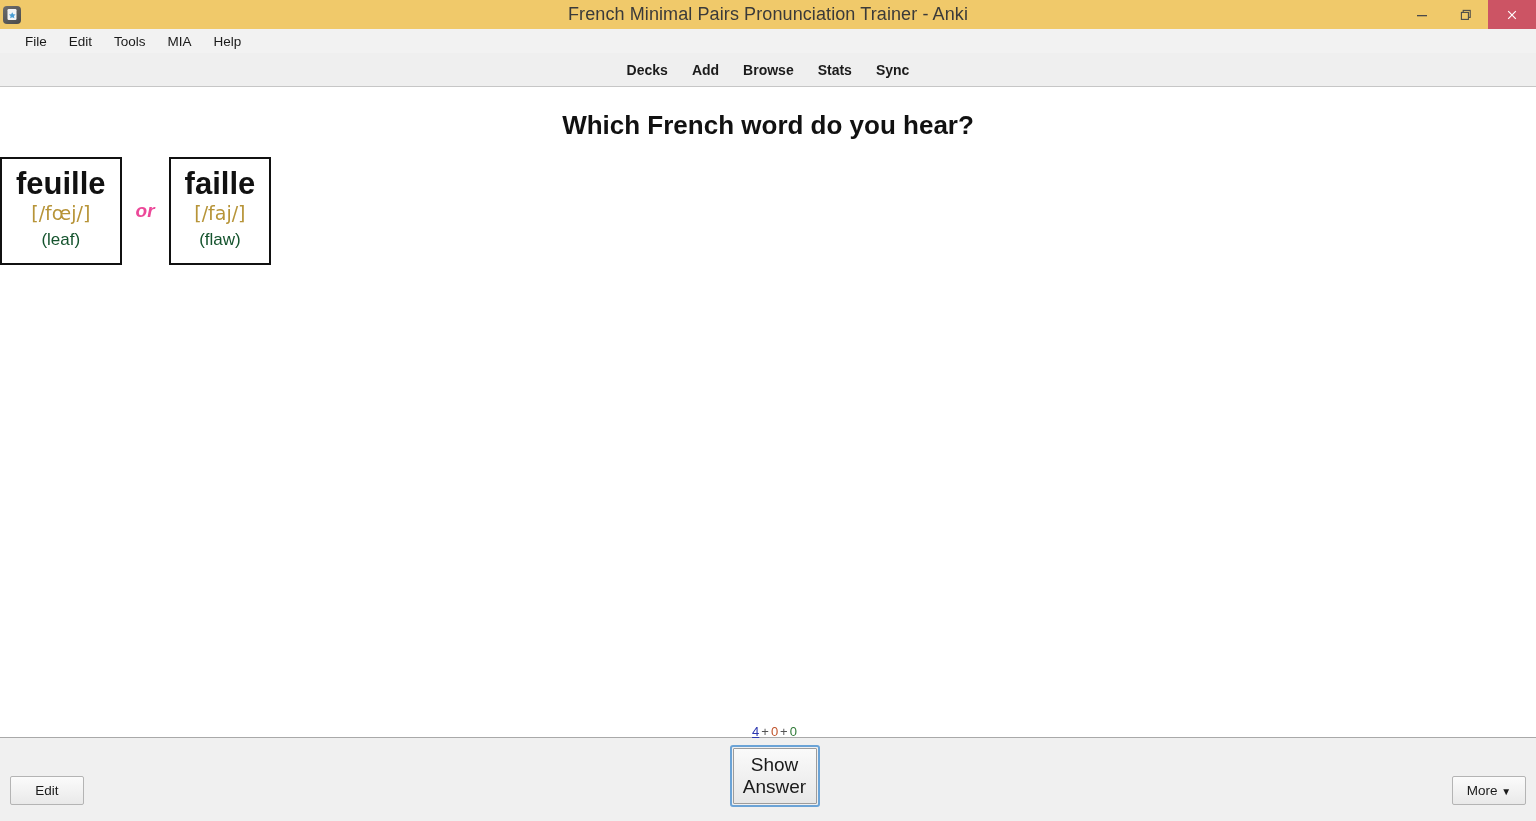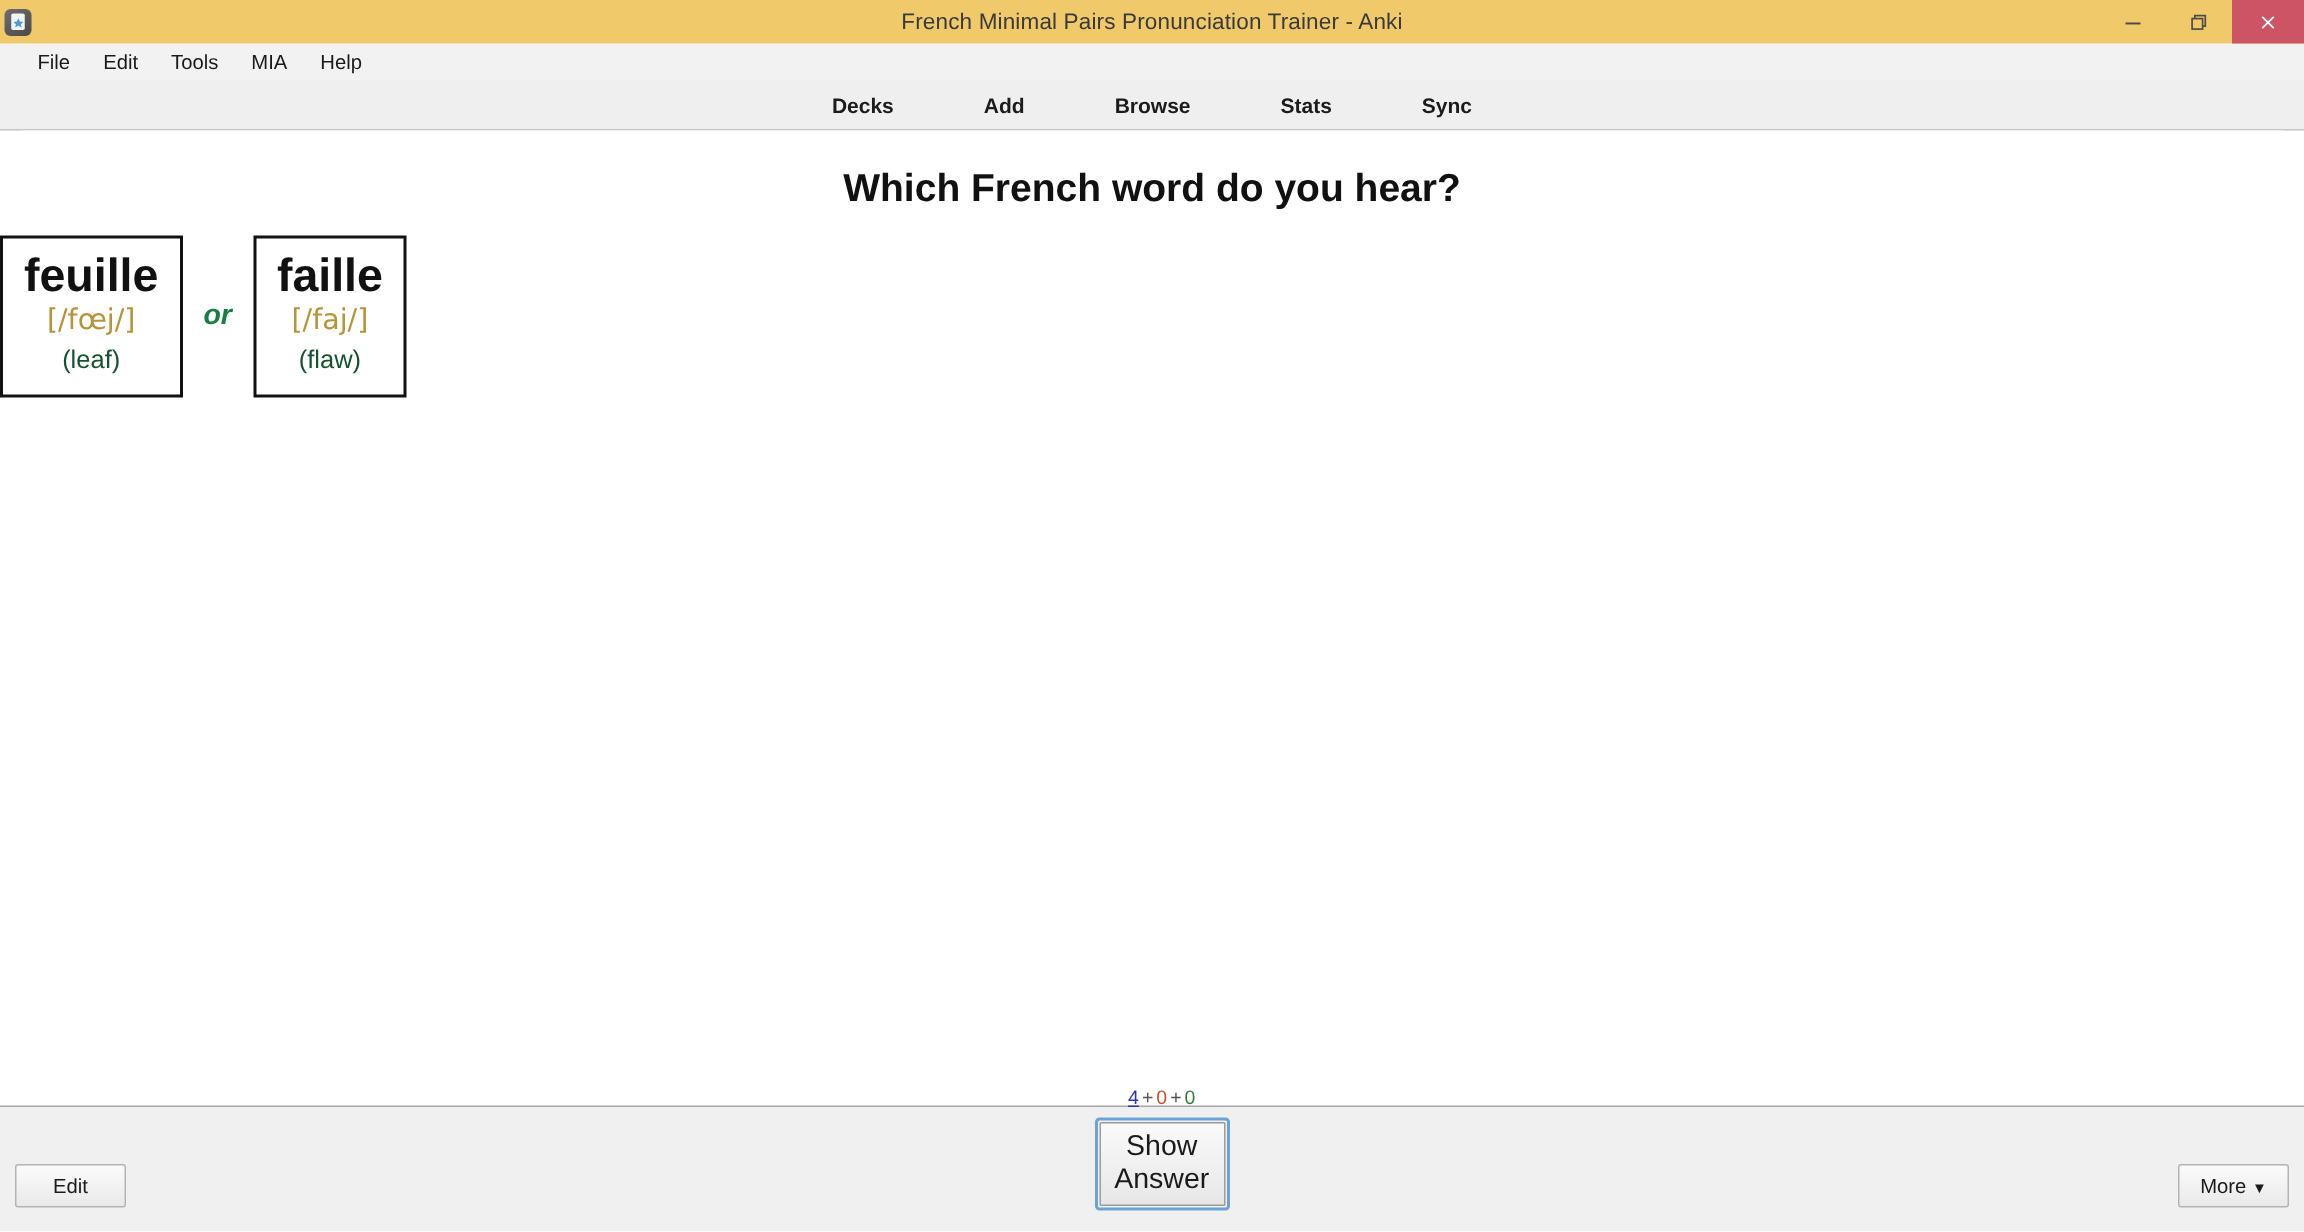--- a/index.html
+++ b/index.html
@@ -40,21 +40,21 @@
     justify-content: center;
     flex: none;
   }
   .app-icon svg { display: block; }
 
   .title-text {
     position: absolute;
     left: 0;
     right: 0;
     text-align: center;
-    font-size: 15px;
+    font-size: 18px;
     color: #3a3a3a;
     font-family: "Liberation Sans", sans-serif;
     letter-spacing: 0.1px;
     pointer-events: none;
   }
 
   .win-controls {
     margin-left: auto;
     display: flex;
     align-items: stretch;
@@ -92,21 +92,21 @@
   }
 
   
   .nav-bar {
     height: 34px;
     background: #efefef;
     border-bottom: 1px solid #c6c6c6;
     display: flex;
     align-items: center;
     justify-content: center;
-    gap: 60px;
+    gap: 24px;
     flex: none;
   }
   .nav-link {
     font-size: 14px;
     font-weight: bold;
     color: #1b1b1b;
     font-family: "Liberation Sans", sans-serif;
   }
 
   
@@ -161,21 +161,21 @@
     font-size: 17px;
     color: #14532d;
     line-height: 1.45;
     font-family: "Liberation Sans", sans-serif;
   }
 
   .or-sep {
     font-size: 19px;
     font-weight: bold;
     font-style: italic;
-    color: #15803d;
+    color: #ec4899;
     padding: 0 14px;
     font-family: "Liberation Sans", sans-serif;
   }
 
   
   .bottom-bar {
     height: 84px;
     background: #f0f0f0;
     border-top: 1px solid #a9a9a9;
     position: relative;

